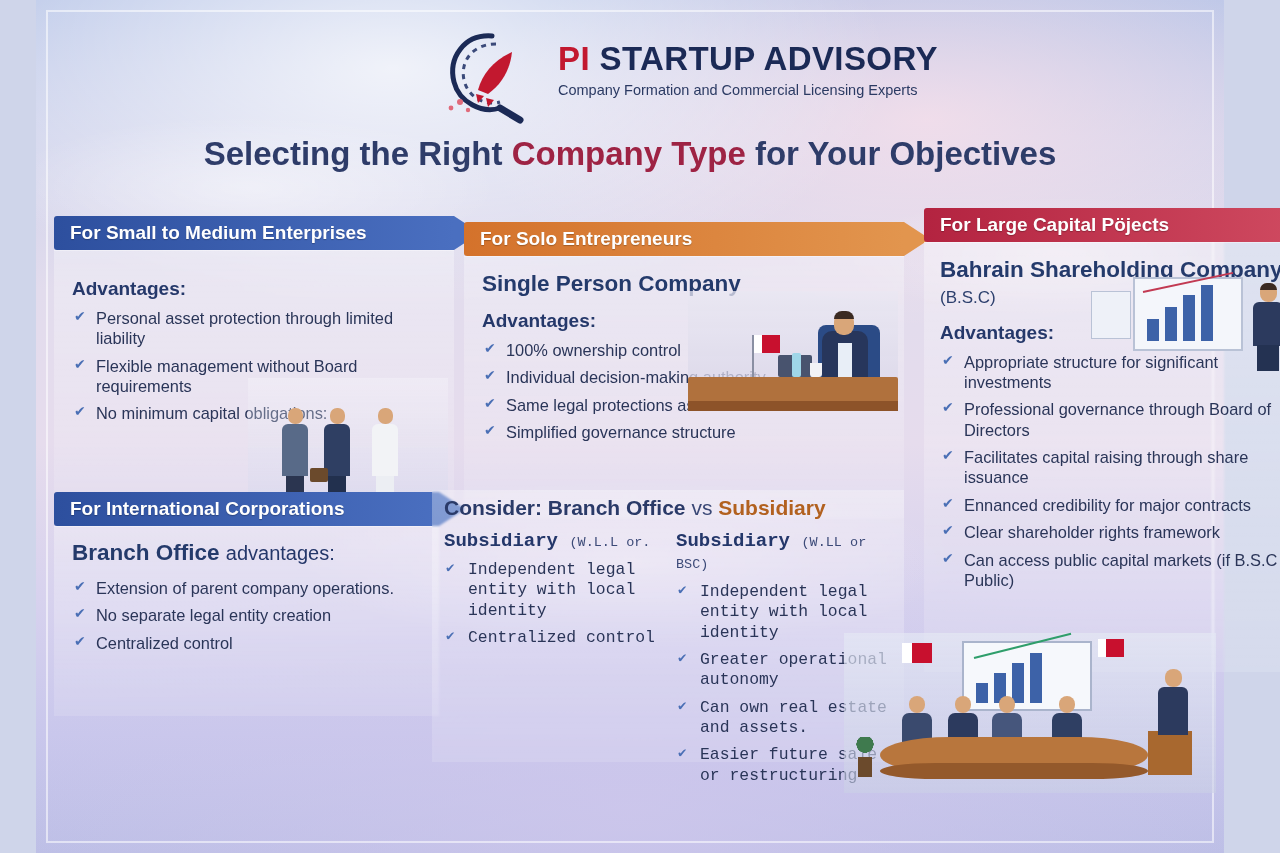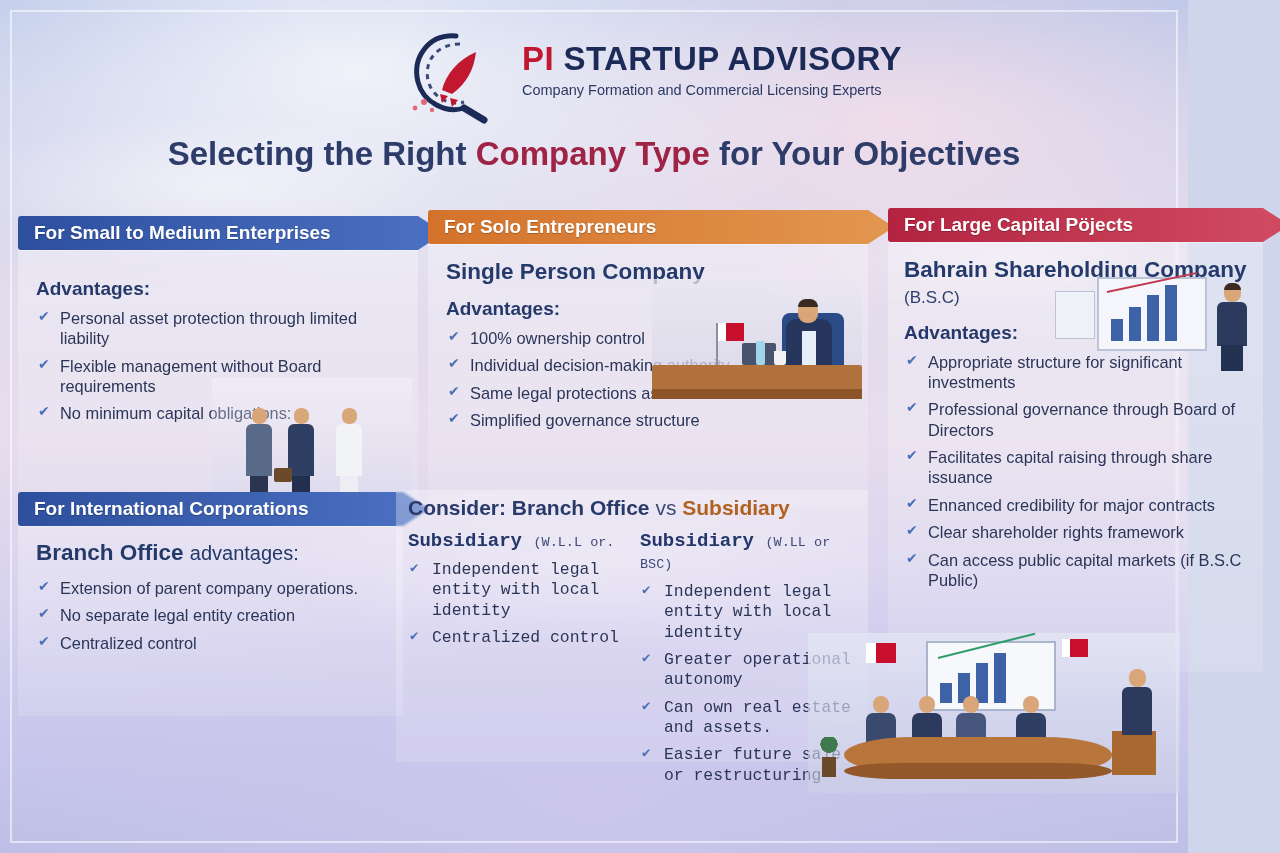--- a/index.html
+++ b/index.html
@@ -10,20 +10,21 @@
   }
 
   
   #page {
     position: relative; width: 1188px; height: 853px;
     background:
       radial-gradient(ellipse 60% 40% at 30% 8%, rgba(255,255,255,.75), rgba(255,255,255,0) 70%),
       radial-gradient(ellipse 55% 35% at 75% 14%, rgba(255,226,234,.70), rgba(255,255,255,0) 70%),
       radial-gradient(ellipse 70% 45% at 50% 95%, rgba(206,199,236,.8), rgba(255,255,255,0) 75%),
       linear-gradient(180deg,#b9c6e8 0%, #cfd3ec 16%, #e2dced 34%, #e6dced 52%, #d7d2ee 70%, #c9c7ec 86%, #bdbfe6 100%);
+    margin-left: 36px;
   }
   #page:before{
     content:""; position:absolute; inset:0;
     background:
       radial-gradient(ellipse 30% 12% at 18% 22%, rgba(255,255,255,.45), rgba(255,255,255,0) 70%),
       radial-gradient(ellipse 26% 10% at 86% 30%, rgba(255,255,255,.35), rgba(255,255,255,0) 70%),
       radial-gradient(ellipse 40% 14% at 50% 66%, rgba(255,246,250,.35), rgba(255,255,255,0) 70%);
     pointer-events:none;
   }
   .frame {
@@ -98,21 +99,21 @@
     color:#4a6fb5; font-size:14px;
   }
 
   
   #p1 { left:18px; top:216px; width:400px; }
   #p1 .body { padding:14px 16px 8px 18px; height:258px; position:relative; }
   #p4 { left:18px; top:492px; width:385px; }
   #p4 .body { padding:13px 14px 10px 18px; height:190px; }
 
   
-  #p2 { left:428px; top:210px; width:440px; }
+  #p2 { left:428px; top:222px; width:440px; }
   #p2 .body { padding:14px 16px 8px 18px; height:262px; position:relative; }
   #p2 ul.bul li, #p2 .sub-label { }
 
   #p5 { left:396px; top:490px; width:472px; }
   #p5 .p5title {
     font-size:21px; color:#2a3a68; font-weight:bold; padding:6px 0 0 12px;
   }
   #p5 .p5title .plain { font-weight:normal; color:#3a4876; }
   #p5 .p5title .orange { color:#b2611f; font-weight:bold; }
   #p5 .cols { display:flex; gap:14px; padding:10px 10px 0 12px; }

